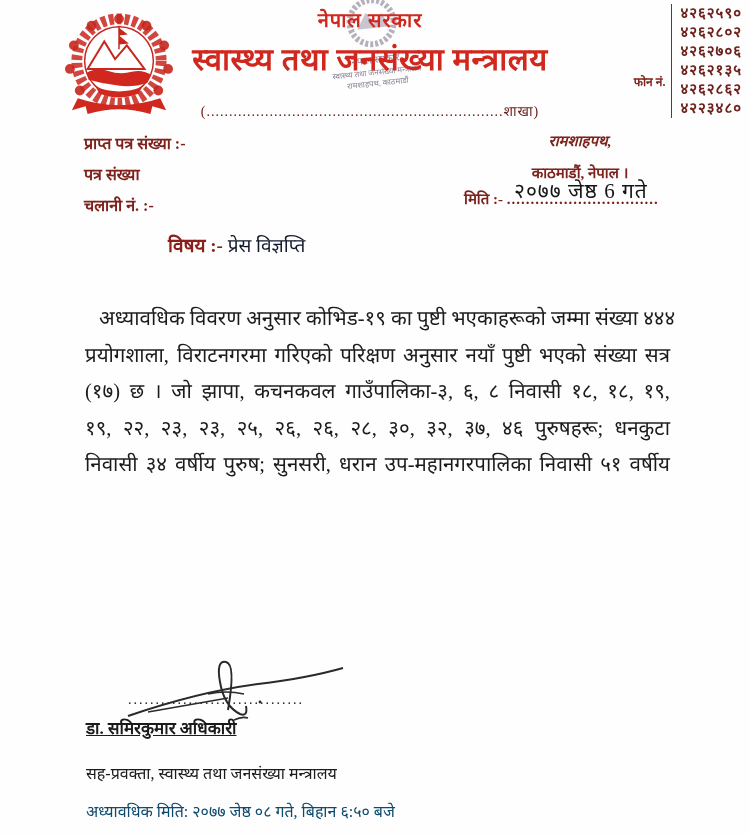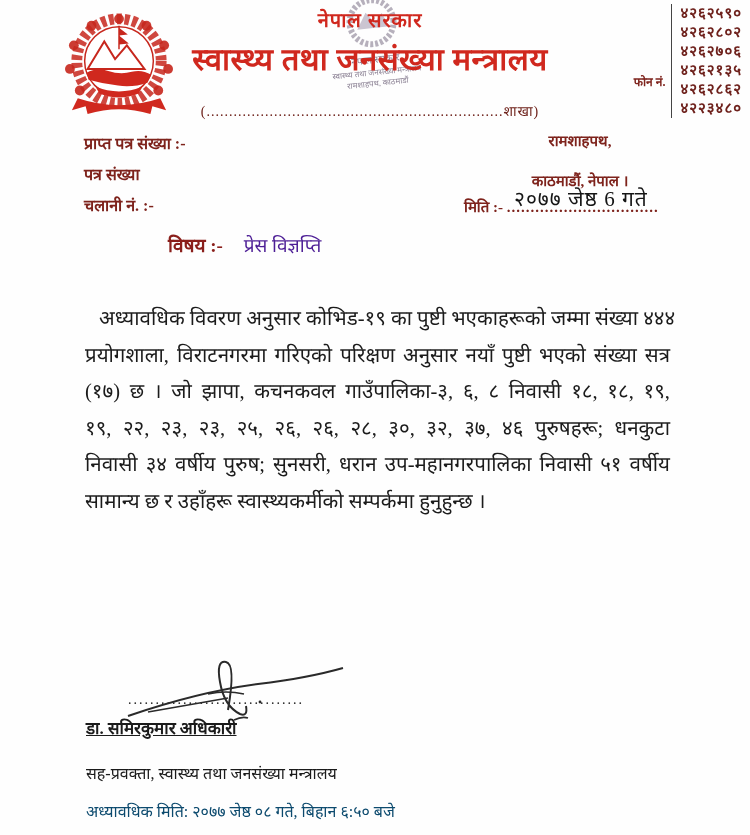--- a/index.html
+++ b/index.html
@@ -33,29 +33,29 @@
   
   .phone-block{ position:absolute; right:8px; top:4px; display:flex; }
   .phone-label{ color:#7e231c; font-size:12px; font-weight:bold; align-self:center; margin-right:6px; margin-top:40px; white-space:nowrap;margin-left:32px; }
   .phone-list{ border-left:1.5px solid #444; padding-left:8px; }
   .phone-list div{ color:#6e211c; font-size:15px; font-weight:bold; line-height:19px; letter-spacing:1px; }
 
   
   .meta-left{ position:absolute; left:84px; top:132px; color:#7e231c; font-size:16px; font-weight:bold; }
   .meta-left div{ margin-bottom:9px; }
   .meta-right{ position:absolute; right:40px; top:130px; width:260px; text-align:center; color:#7e231c; font-size:15px; font-weight:bold; }
-  .meta-right .addr1{ margin-bottom:20px; }
+  .meta-right .addr1{ margin-bottom:12px;font-style:italic; }
   .date-row{ margin-top:6px; position:relative; text-align:left; padding-left:14px; white-space:nowrap; }
   .date-dots{ letter-spacing:1px; color:#7e231c; }
   .date-value{ position:absolute; left:64px; top:-12px; color:#151515; font-size:21px; font-weight:normal; letter-spacing:1px; }
 
   
   .subject{ position:absolute; left:168px; top:232px; font-size:19px; white-space:nowrap; }
   .subject .lbl{ color:#8a1f1b; font-weight:bold; }
-  .subject .val{ color:#4c1d95; margin-left:16px; }
+  .subject .val{ color:#0f172a; }
 
   
   .body-text{ position:absolute; left:85px; top:300px; width:585px; color:#1b1b1b; font-size:20.5px; }
   .body-text .ln{ line-height:36.5px; text-align:justify; text-align-last:justify; white-space:nowrap; }
   .body-text .ln.first{ text-indent:14px; }
   .body-text .ln.last{ text-align-last:left; }
 
   
   .sig-wrap{ position:absolute; left:128px; top:668px; width:260px; height:50px; }
   .sig-dots{ position:absolute; left:0; top:24px; color:#222; font-size:14px; letter-spacing:2px; }
@@ -146,21 +146,20 @@
     <span class="lbl">विषय :-</span>
     <span class="val">प्रेस विज्ञप्ति</span>
   </div>
 
   <div class="body-text">
     <div class="ln first">अध्यावधिक विवरण अनुसार कोभिड-१९ का पुष्टी भएकाहरूको जम्मा संख्या ४४४</div>
     <div class="ln">प्रयोगशाला, विराटनगरमा गरिएको परिक्षण अनुसार नयाँ पुष्टी भएको संख्या सत्र</div>
     <div class="ln">(१७) छ । जो झापा, कचनकवल गाउँपालिका-३, ६, ८ निवासी १८, १८, १९,</div>
     <div class="ln">१९, २२, २३, २३, २५, २६, २६, २८, ३०, ३२, ३७, ४६ पुरुषहरू; धनकुटा</div>
     <div class="ln">निवासी ३४ वर्षीय पुरुष; सुनसरी, धरान उप-महानगरपालिका निवासी ५१ वर्षीय</div>
-    <div class="ln last">सामान्य छ र उहाँहरू स्वास्थ्यकर्मीको सम्पर्कमा हुनुहुन्छ ।</div>
   </div>
 
   <div class="sig-wrap">
     <div class="sig-dots">................................</div>
     <svg class="sig-svg" width="300" height="70" viewBox="0 0 300 70">
       <path d="M20 62 Q90 38 150 30 Q200 24 235 14" fill="none" stroke="#2a2a2a" stroke-width="2"></path>
       <path d="M40 58 L120 44" fill="none" stroke="#2a2a2a" stroke-width="1.6"></path>
       <path d="M120 56 Q128 10 118 8 Q108 6 112 28 Q116 52 132 60 Q140 63 138 52" fill="none" stroke="#2a2a2a" stroke-width="2"></path>
       <path d="M100 40 Q118 36 136 40" fill="none" stroke="#2a2a2a" stroke-width="1.6"></path>
       <path d="M126 66 q8 -4 14 -2" fill="none" stroke="#2a2a2a" stroke-width="1.6"></path>

